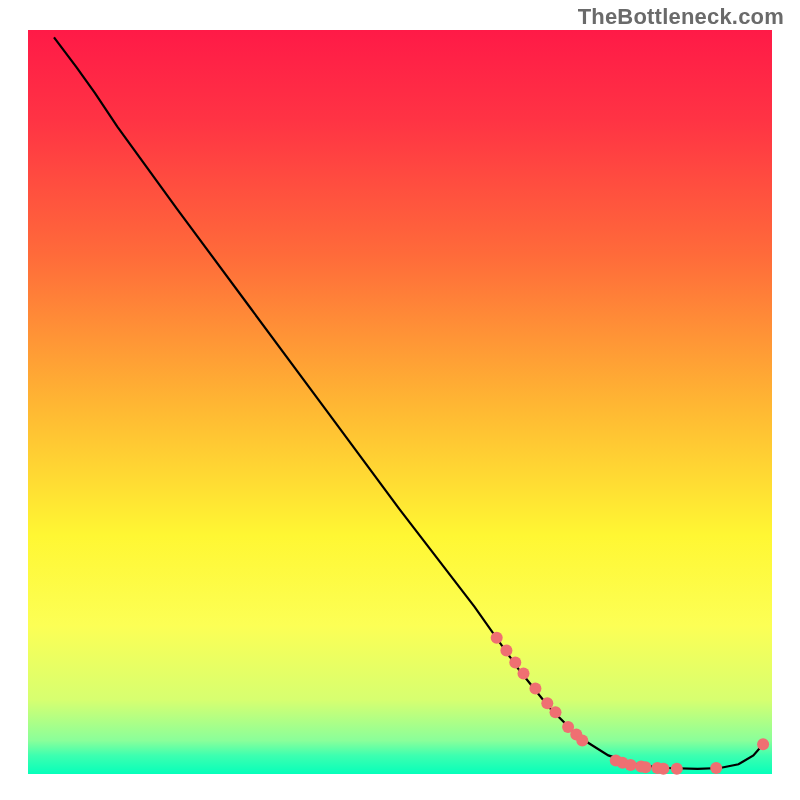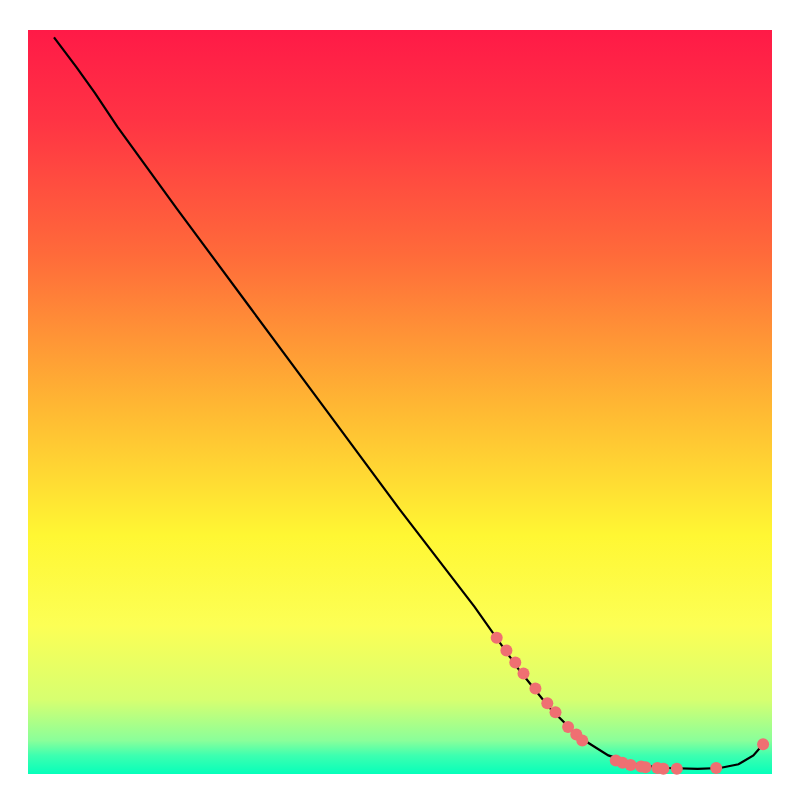--- a/index.html
+++ b/index.html
@@ -27,20 +27,21 @@
     user-select: none;
   }
   svg {
     display: block;
   }
 </style>
 </head>
 <body>
 
 <div class="chart-wrap">
+  <div class="watermark">TheBottleneck.com</div>
   <svg id="chart-svg" width="800" height="800" viewBox="0 0 800 800">
     <defs>
       <linearGradient id="bg-grad" x1="0" y1="0" x2="0" y2="1">
           <stop offset="0%" stop-color="#ff1a47"></stop>
           <stop offset="12%" stop-color="#ff3344"></stop>
           <stop offset="30%" stop-color="#ff6a3a"></stop>
           <stop offset="50%" stop-color="#ffb533"></stop>
           <stop offset="68%" stop-color="#fff733"></stop>
           <stop offset="80%" stop-color="#fcff55"></stop>
           <stop offset="90%" stop-color="#d7ff70"></stop>

